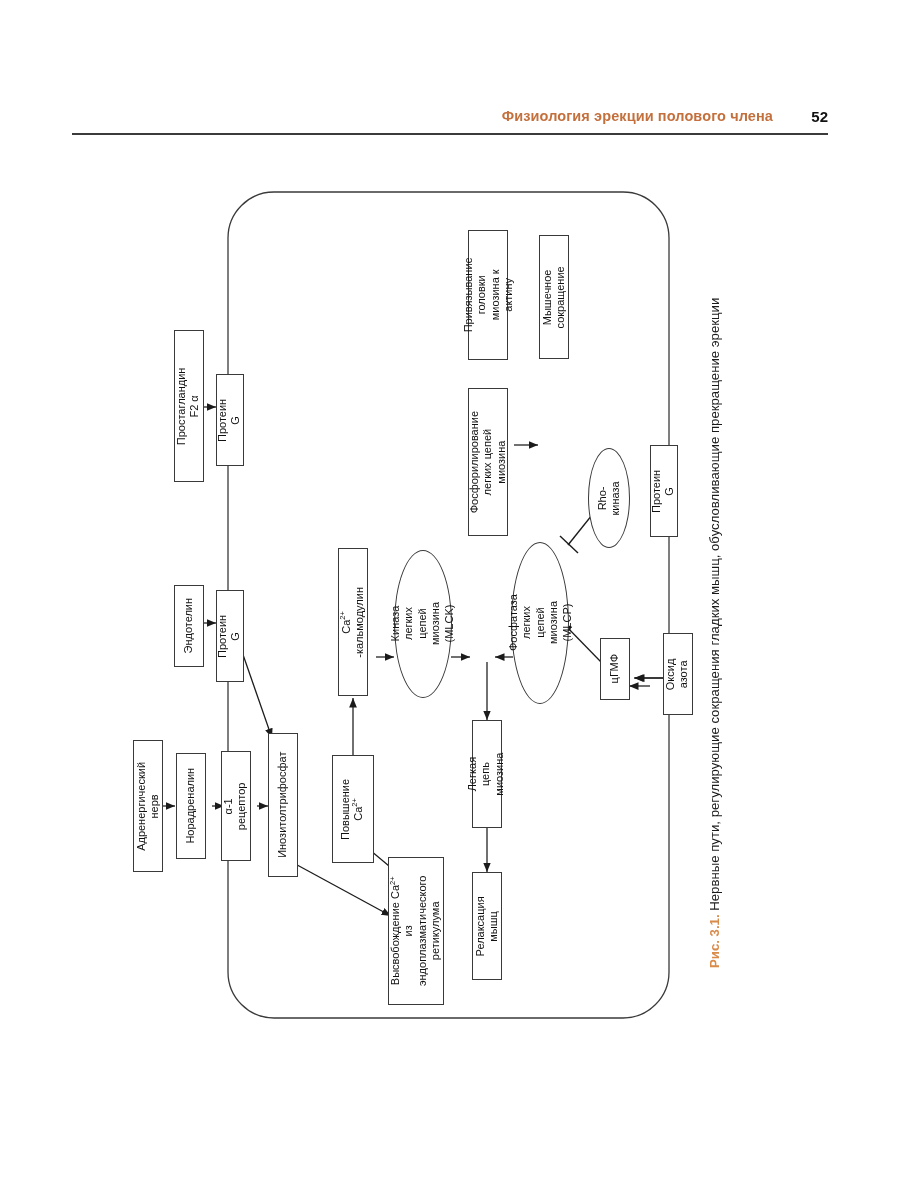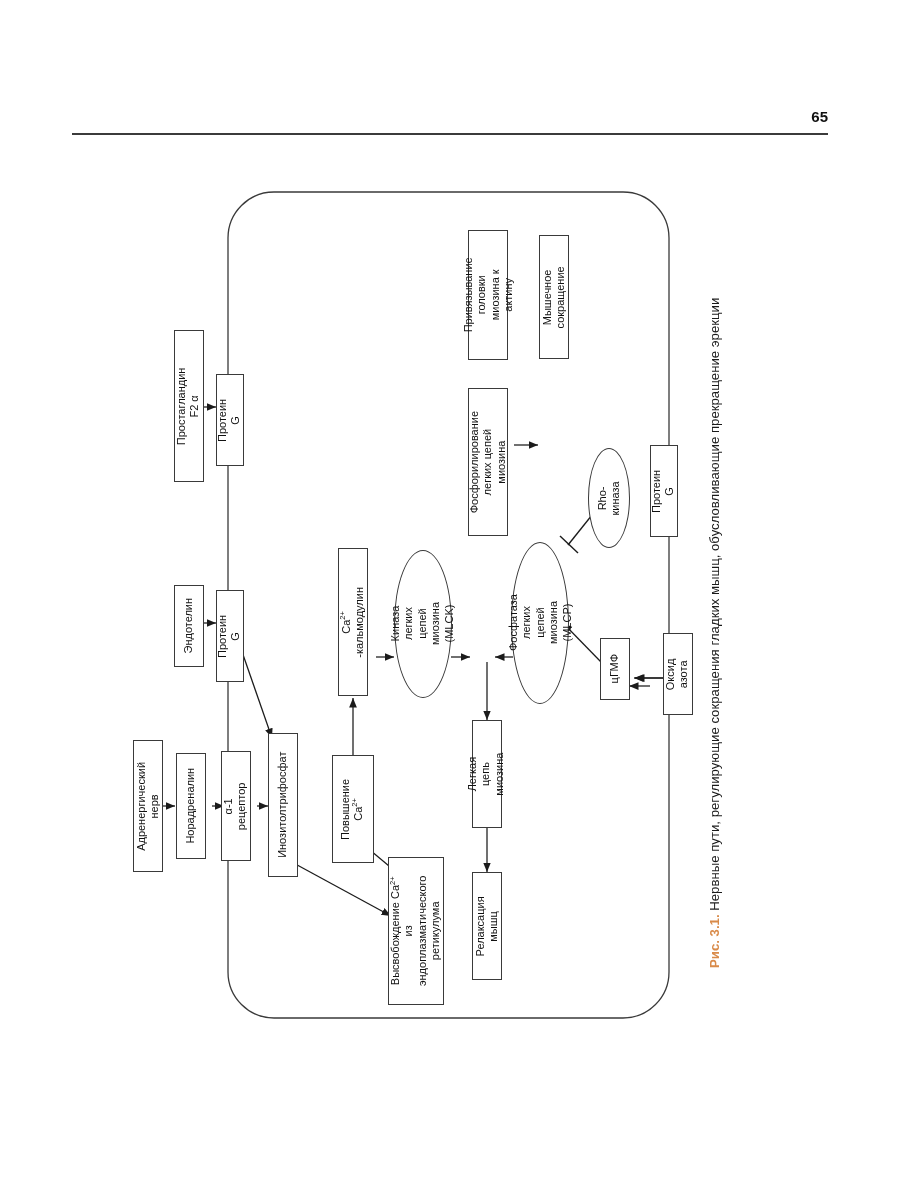--- a/index.html
+++ b/index.html
@@ -50,21 +50,22 @@
   }
   .node.ell{
     border-radius:50%;
   }
   .node .lbl sup{font-size:7.5px;vertical-align:super;line-height:0;}
 </style>
 </head>
 <body>
 
 <div id="page-header">
-  <div id="header-pageno">65</div>
+  <div id="header-title">Физиология эрекции полового члена</div>
+  <div id="header-pageno">52</div>
   <div id="header-rule"></div>
 </div>
 
 <div id="figure-caption"><span class="fig-label">Рис. 3.1.</span><span> Нервные пути, регулирующие сокращения гладких мышц, обусловливающие прекращение эрекции</span></div>
 
 <div id="diagram">
 
   <svg width="900" height="900">
     <defs>
       <marker id="ah" markerWidth="9" markerHeight="9" refX="7.6" refY="3.1" orient="auto">

